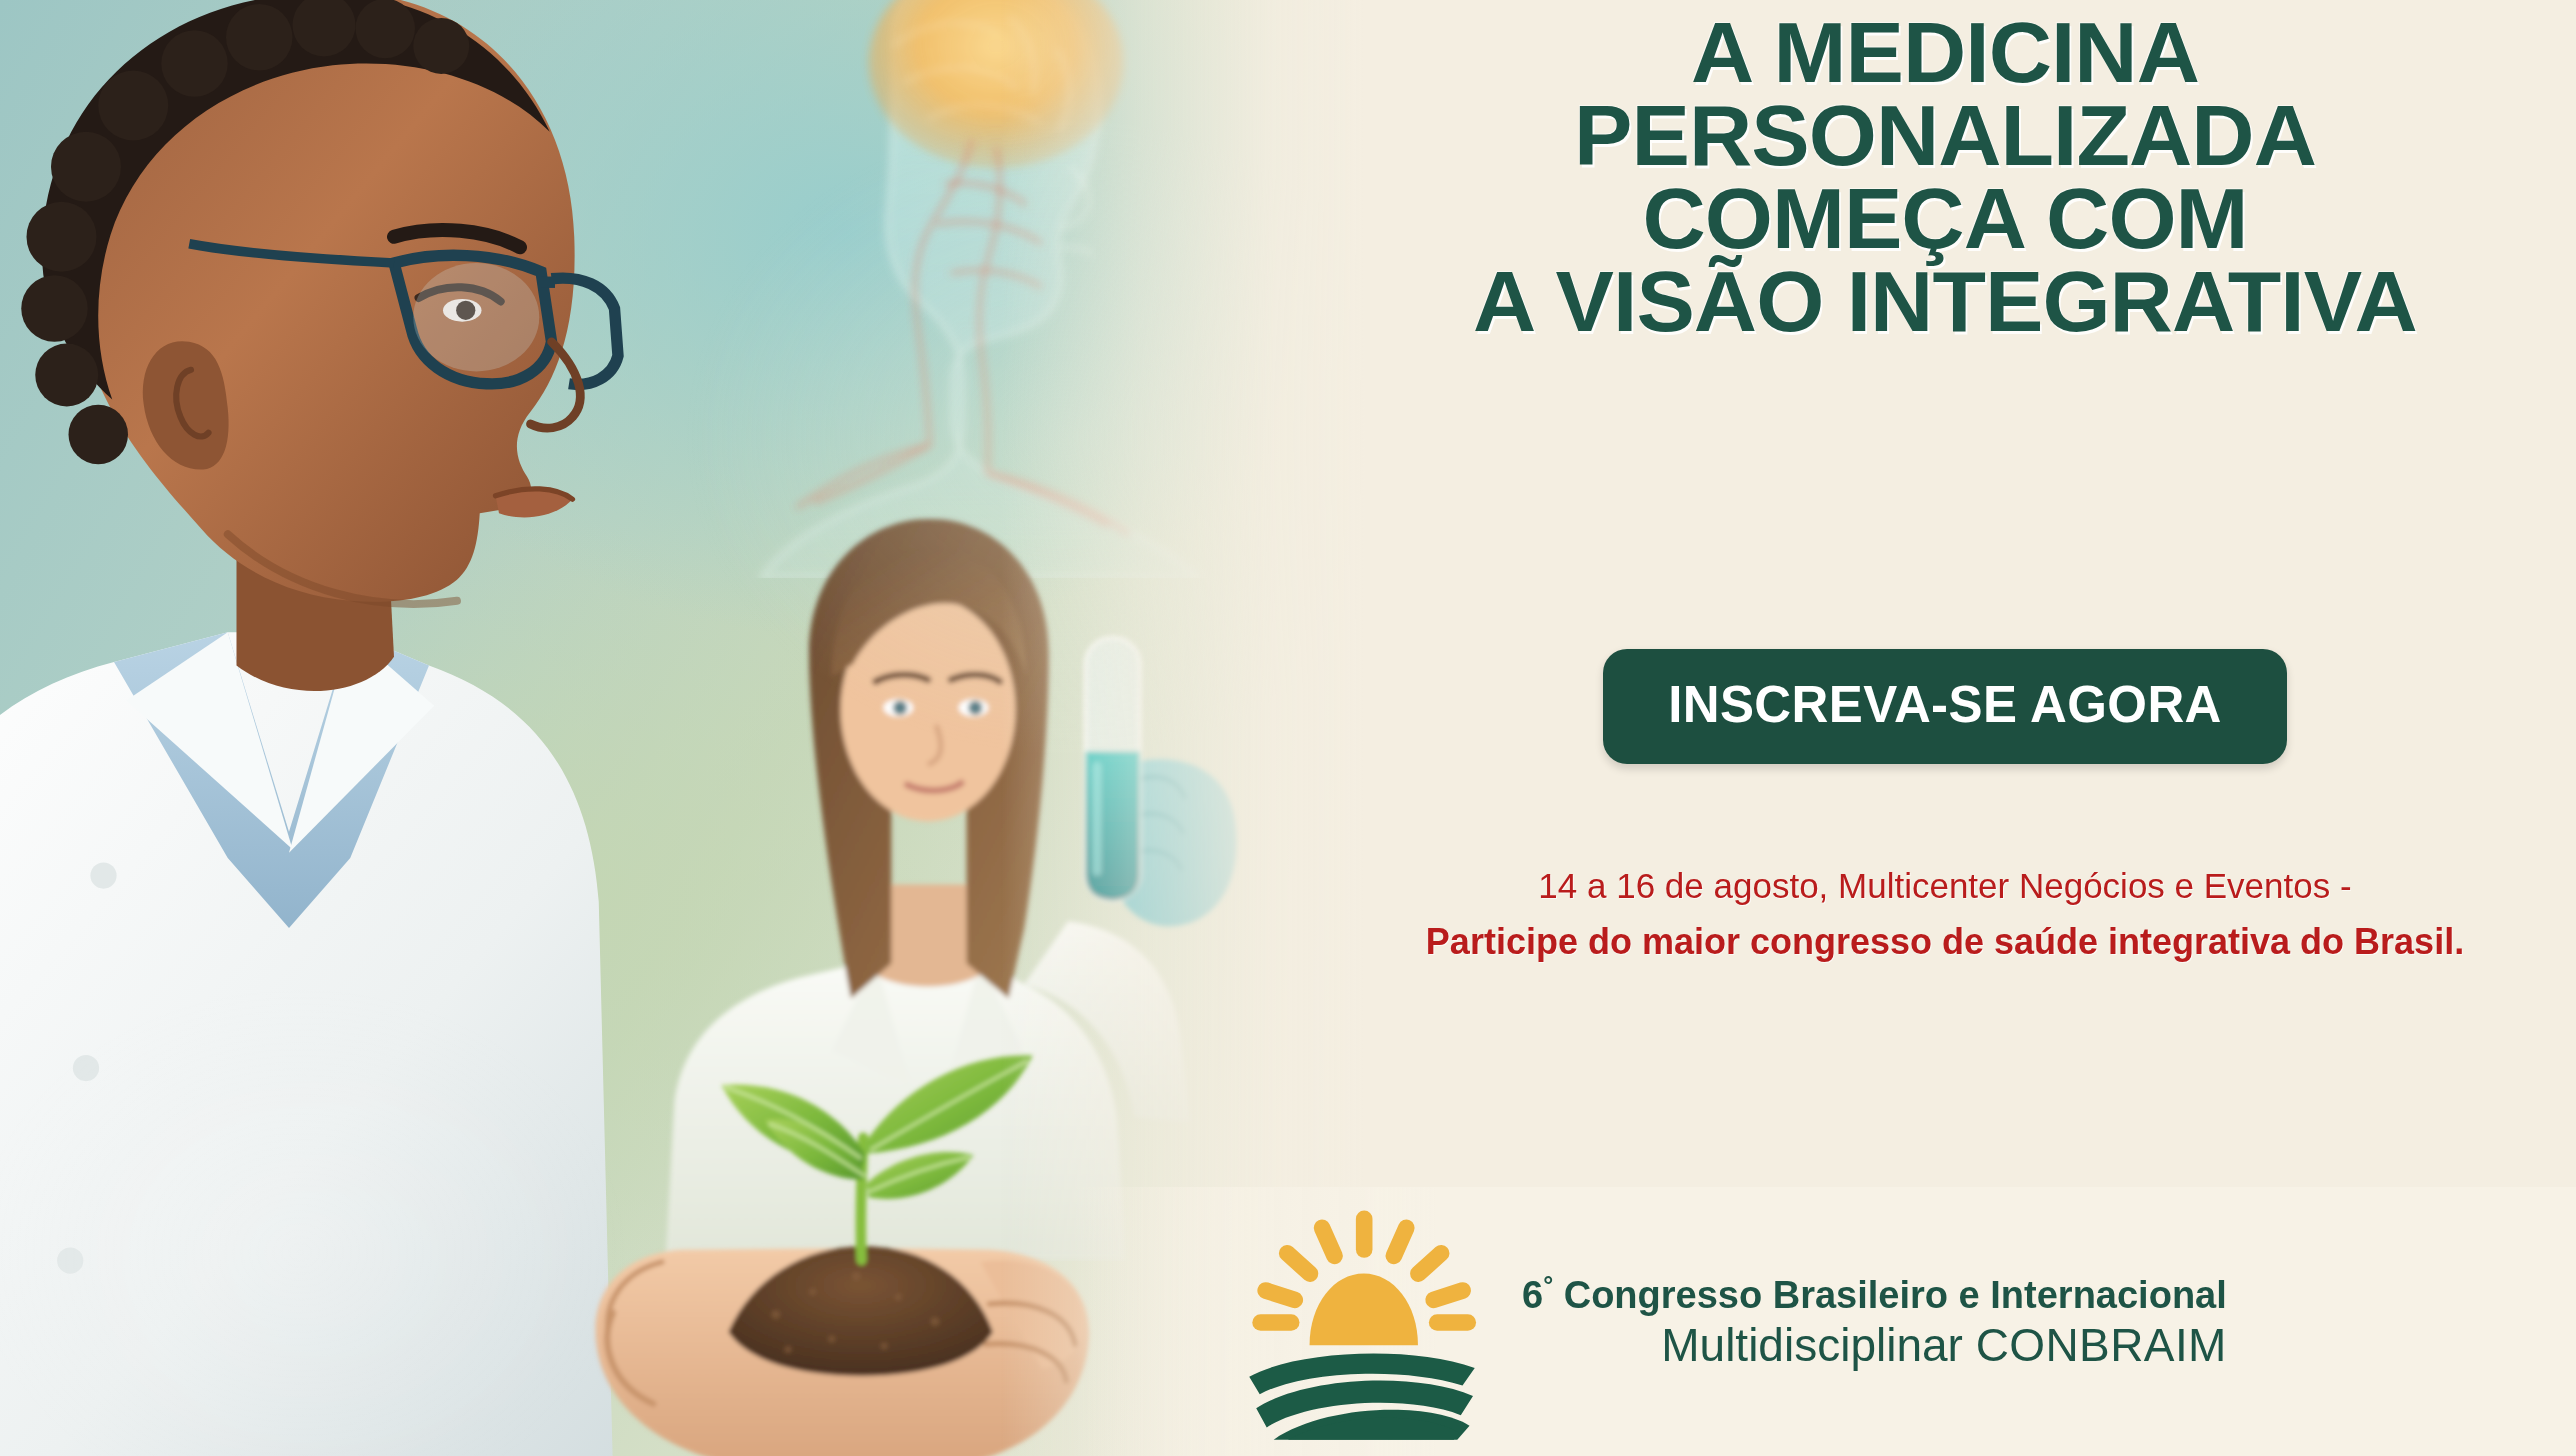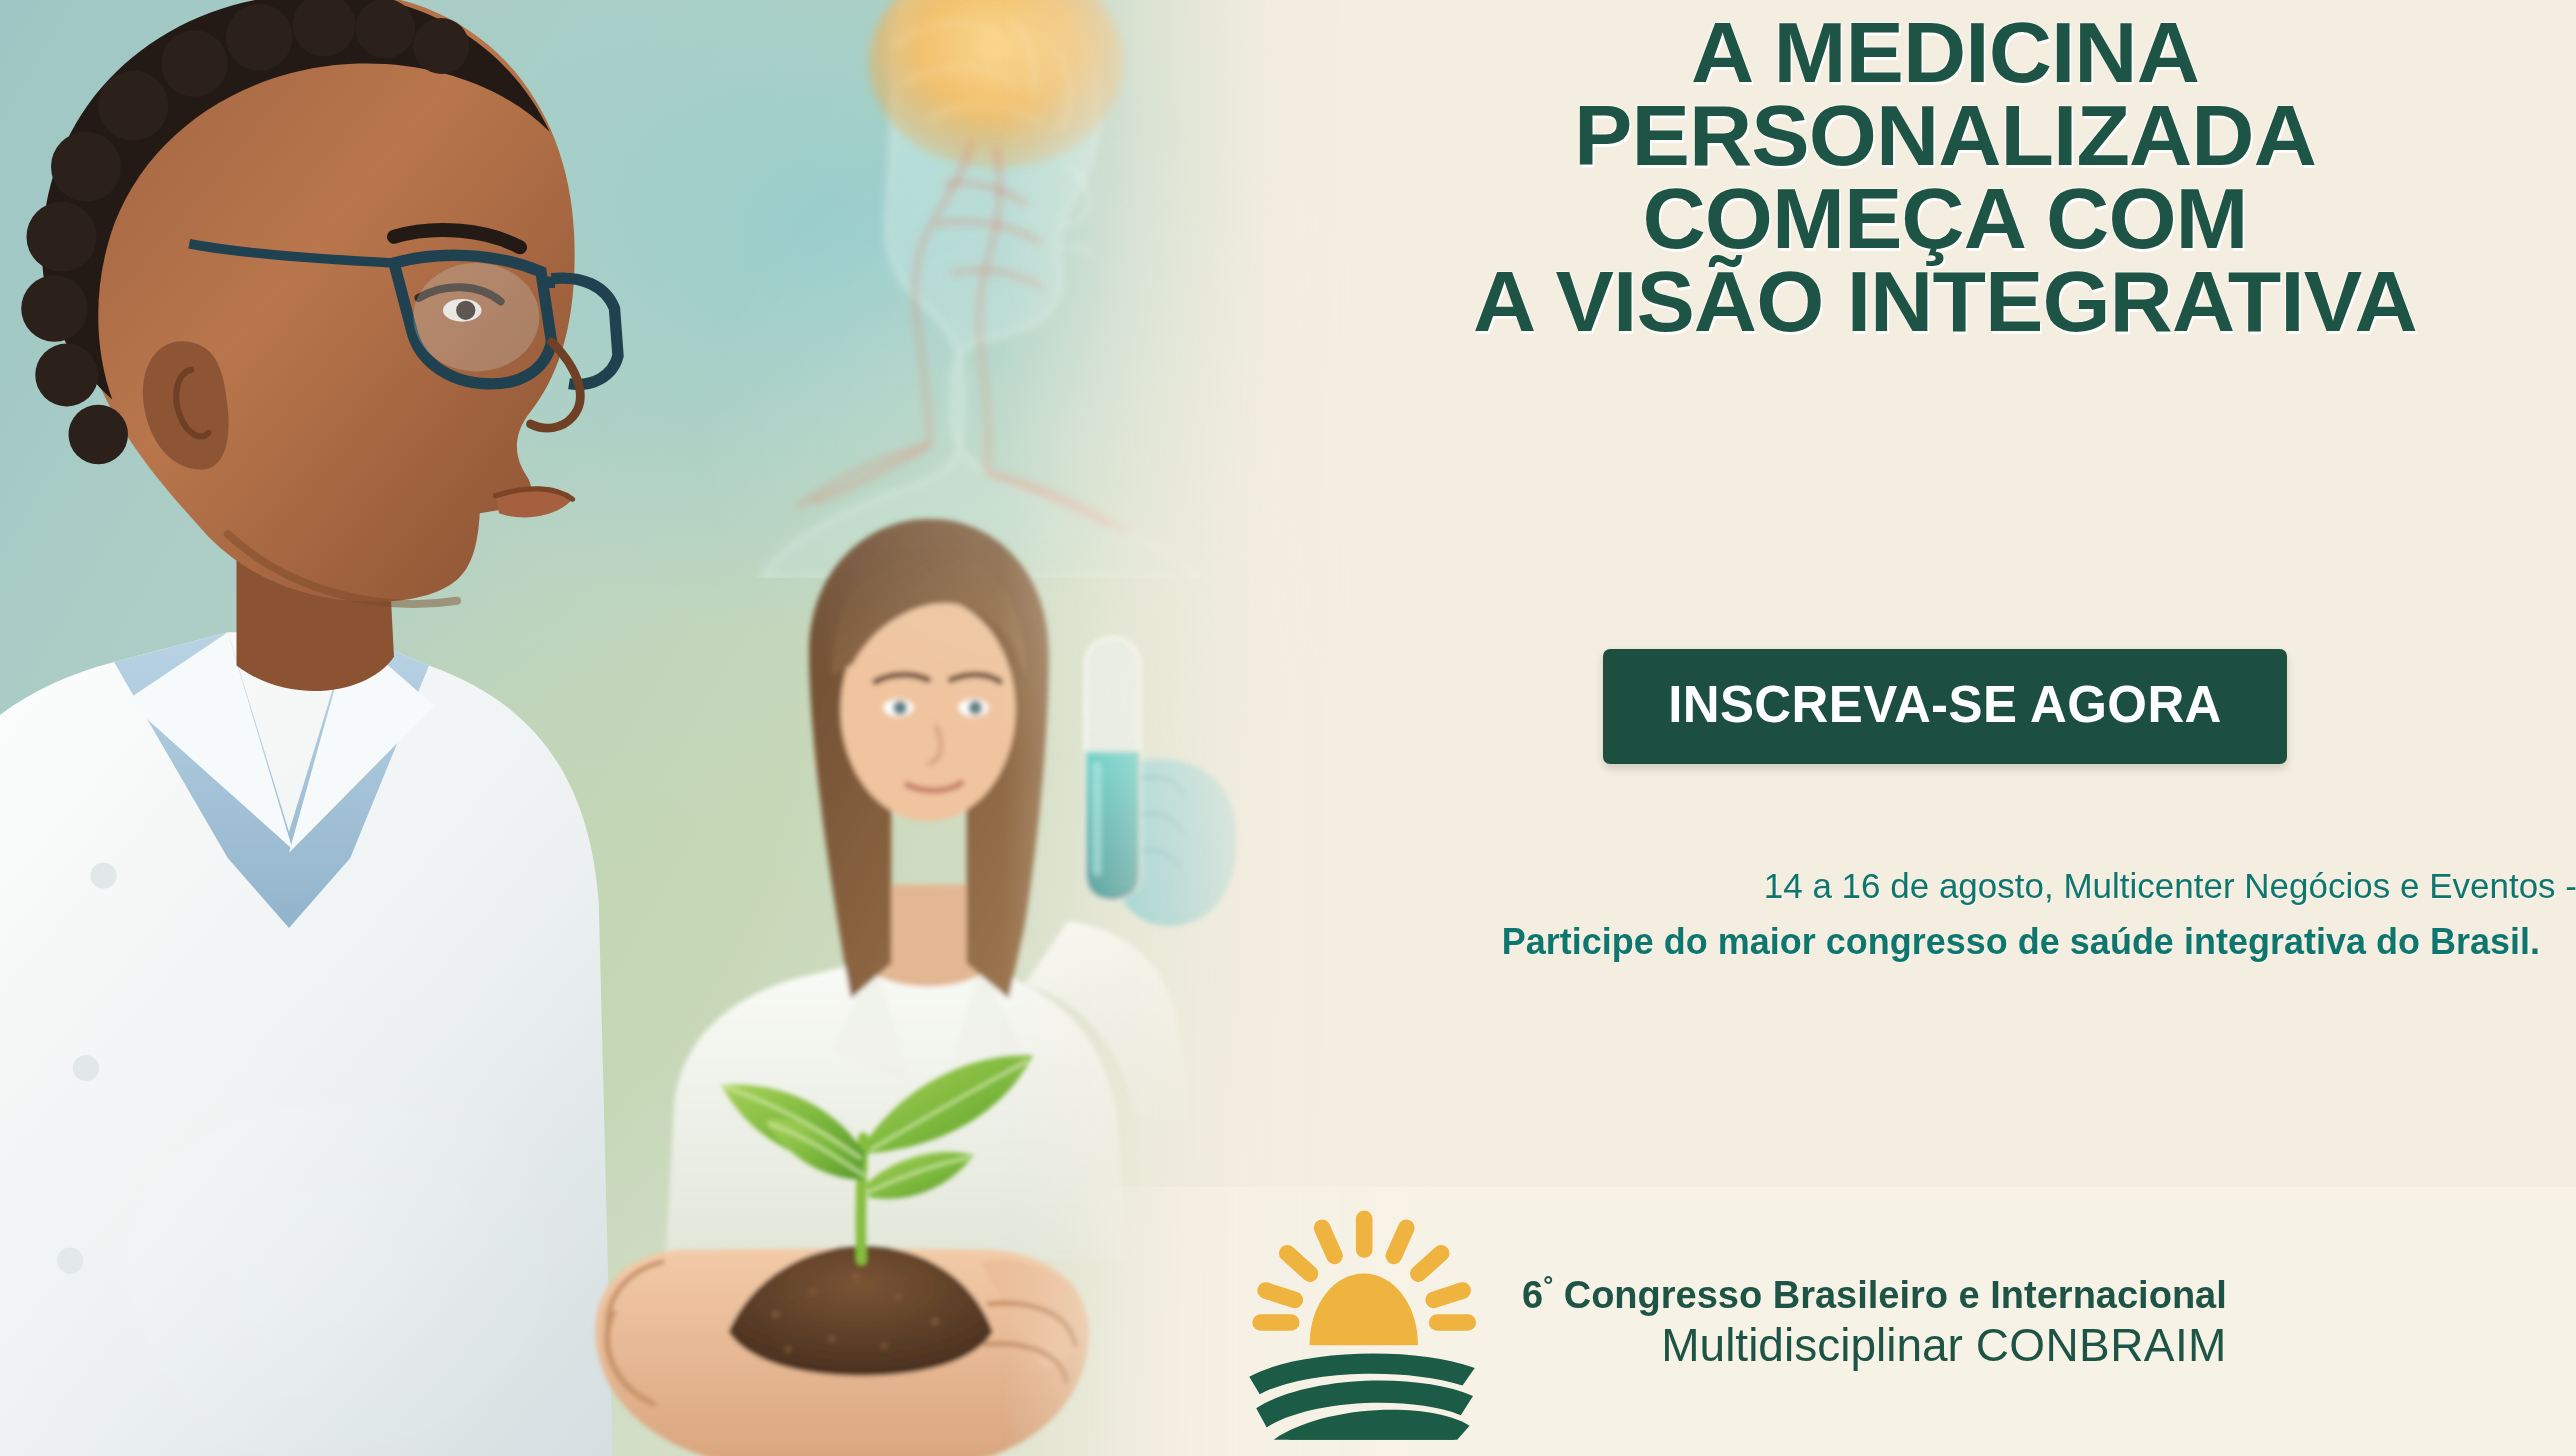--- a/index.html
+++ b/index.html
@@ -80,28 +80,28 @@
   .cta-wrap { position:absolute; left:0; top:649px; width:1264px; text-align:center; }
   .cta-button {
     display:inline-block;
     background:#1D4F40;
     color:#FFFFFF;
     font-size:51px;
     font-weight:bold;
     letter-spacing:0.4px;
     padding:26px 65px 30px;
     border:none;
-    border-radius:7px;
+    border-radius:24px;
     box-shadow:0 4.4px 8.8px rgba(0,0,0,.14);
     cursor:pointer;
     white-space:nowrap;
     font-family:"Liberation Sans", sans-serif;
   }
 
-  .details { position:absolute; left:0; top:865px; width:1264px; text-align:right; color:#0f766e; }
+  .details { position:absolute; left:0; top:865px; width:1264px; text-align:center; color:#b91c1c; }
   .det-line1 { font-size:35px; line-height:1.18; white-space:nowrap; font-weight:400;
     text-shadow:0.9px 0.9px 0 rgba(255,255,255,.7); }
   .det-line2 { font-size:31.5px; line-height:1.3; font-weight:400;
     text-shadow:0.9px 0.9px 0 rgba(255,255,255,.7); }
   .det-line3 { font-size:36px; line-height:1.22; font-weight:bold; margin-top:14px;
     text-shadow:0.9px 0.9px 0 rgba(255,255,255,.7); max-width:1190px; margin-left:auto; margin-right:auto; }
 
   
   .logobar {
     position:absolute; left:1076px; top:1187px; width:1500px; height:270px; z-index:70;

